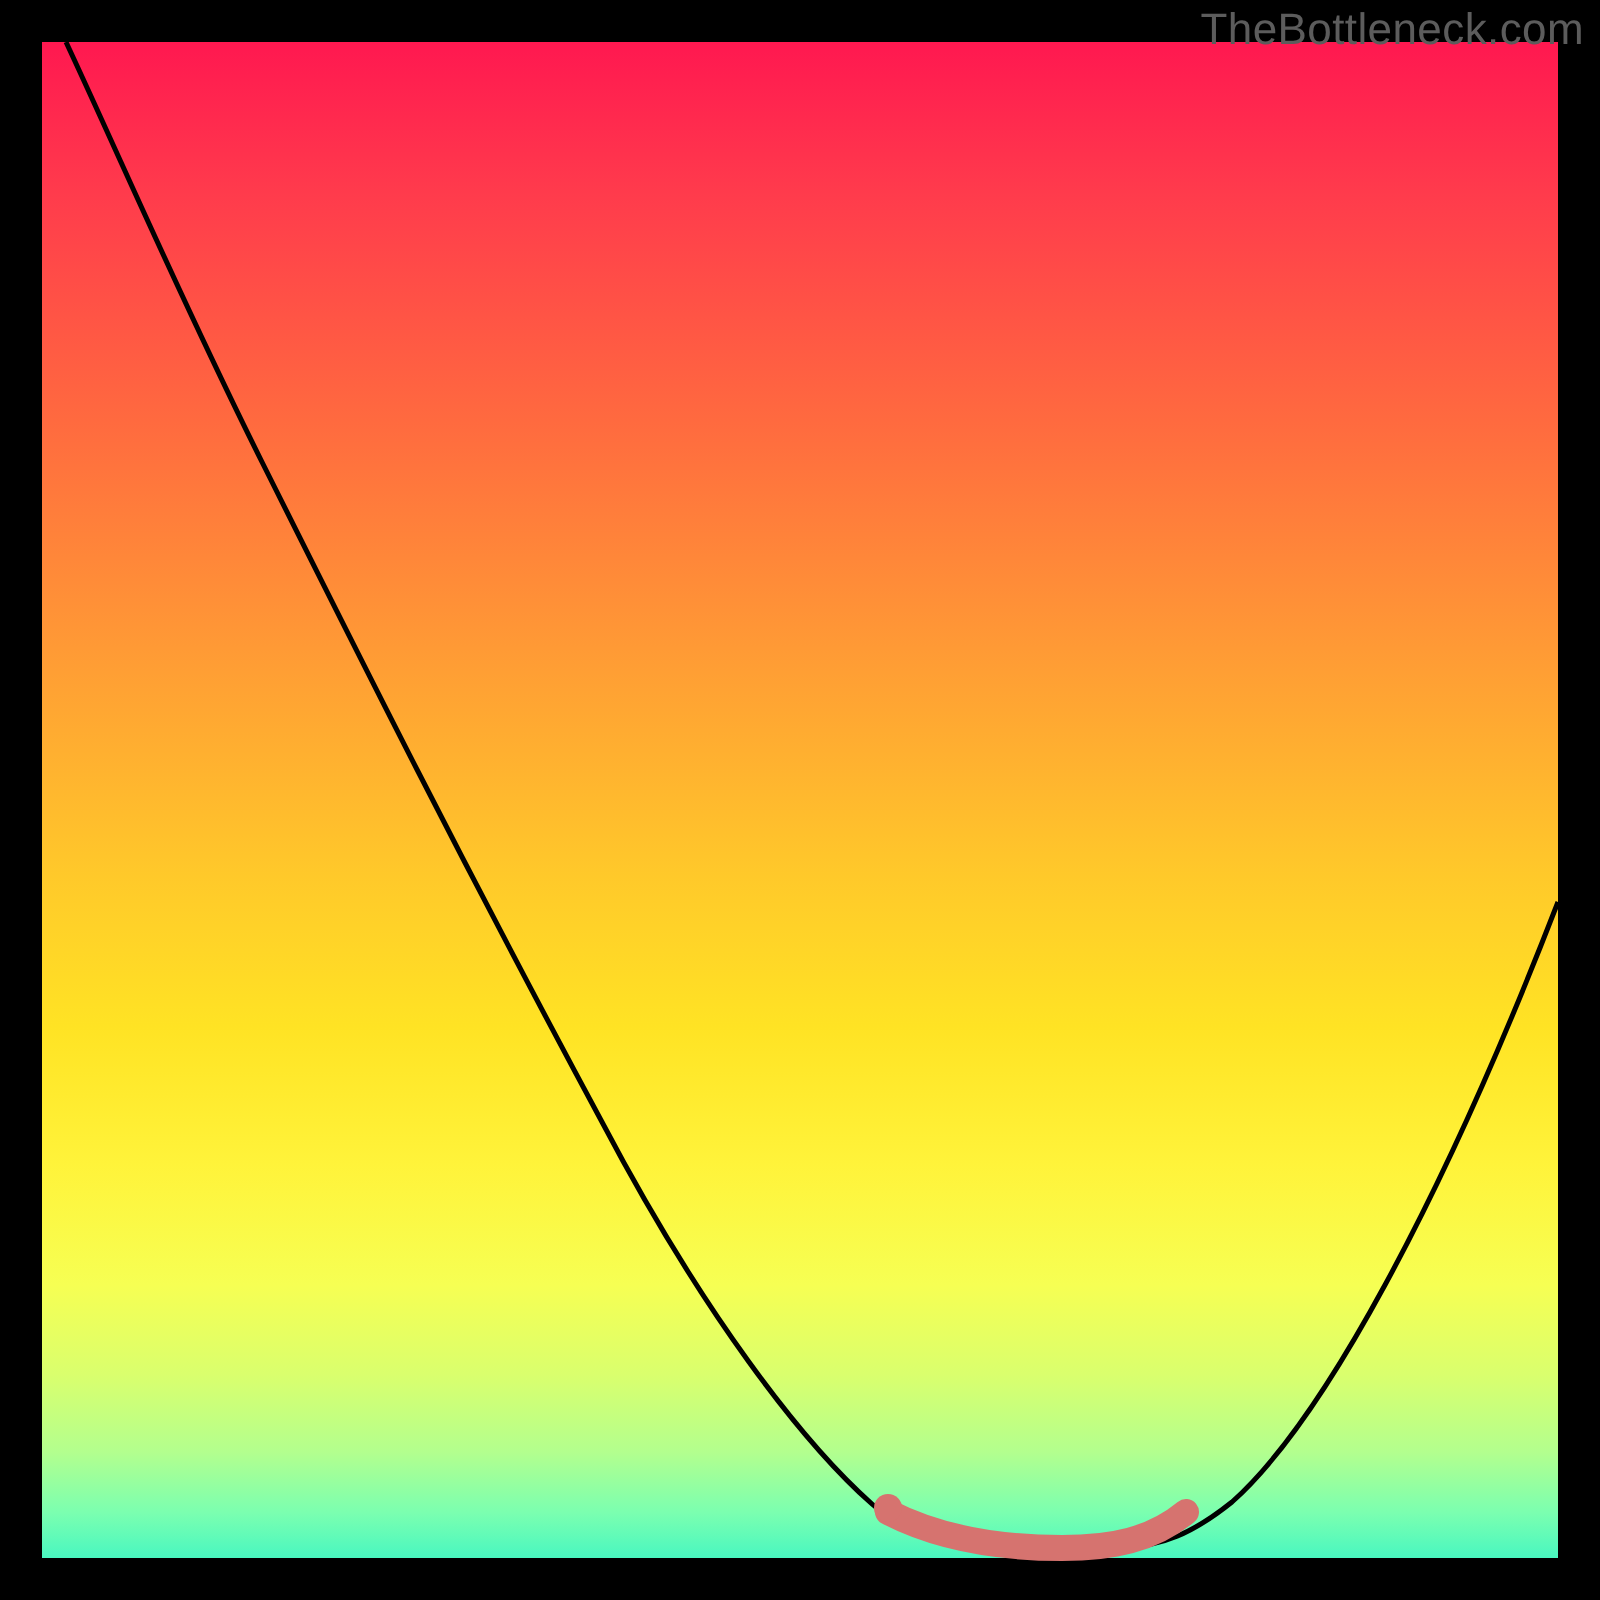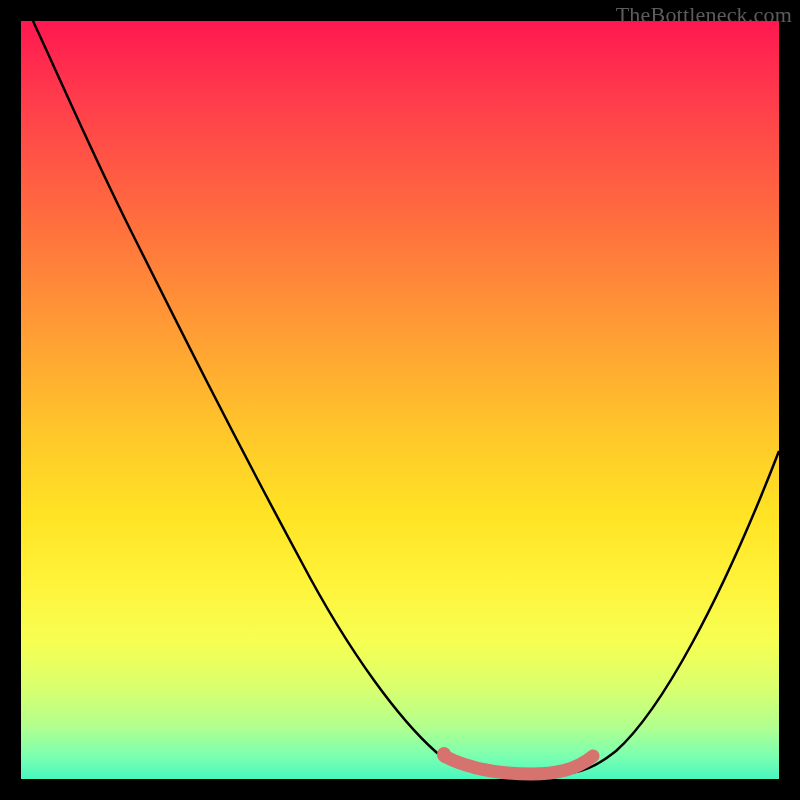--- a/index.html
+++ b/index.html
@@ -11,21 +11,20 @@
     overflow: hidden;
     font-family: Arial, Helvetica, sans-serif;
   }
   .frame {
     position: absolute;
     left: 0;
     top: 0;
     width: 800px;
     height: 800px;
     background: #000;
-    font-family: Liberation Serif, serif;
   }
   .plot {
     position: absolute;
     left: 21px;
     top: 21px;
     width: 758px;
     height: 758px;
     
     background: linear-gradient(
       to bottom,

